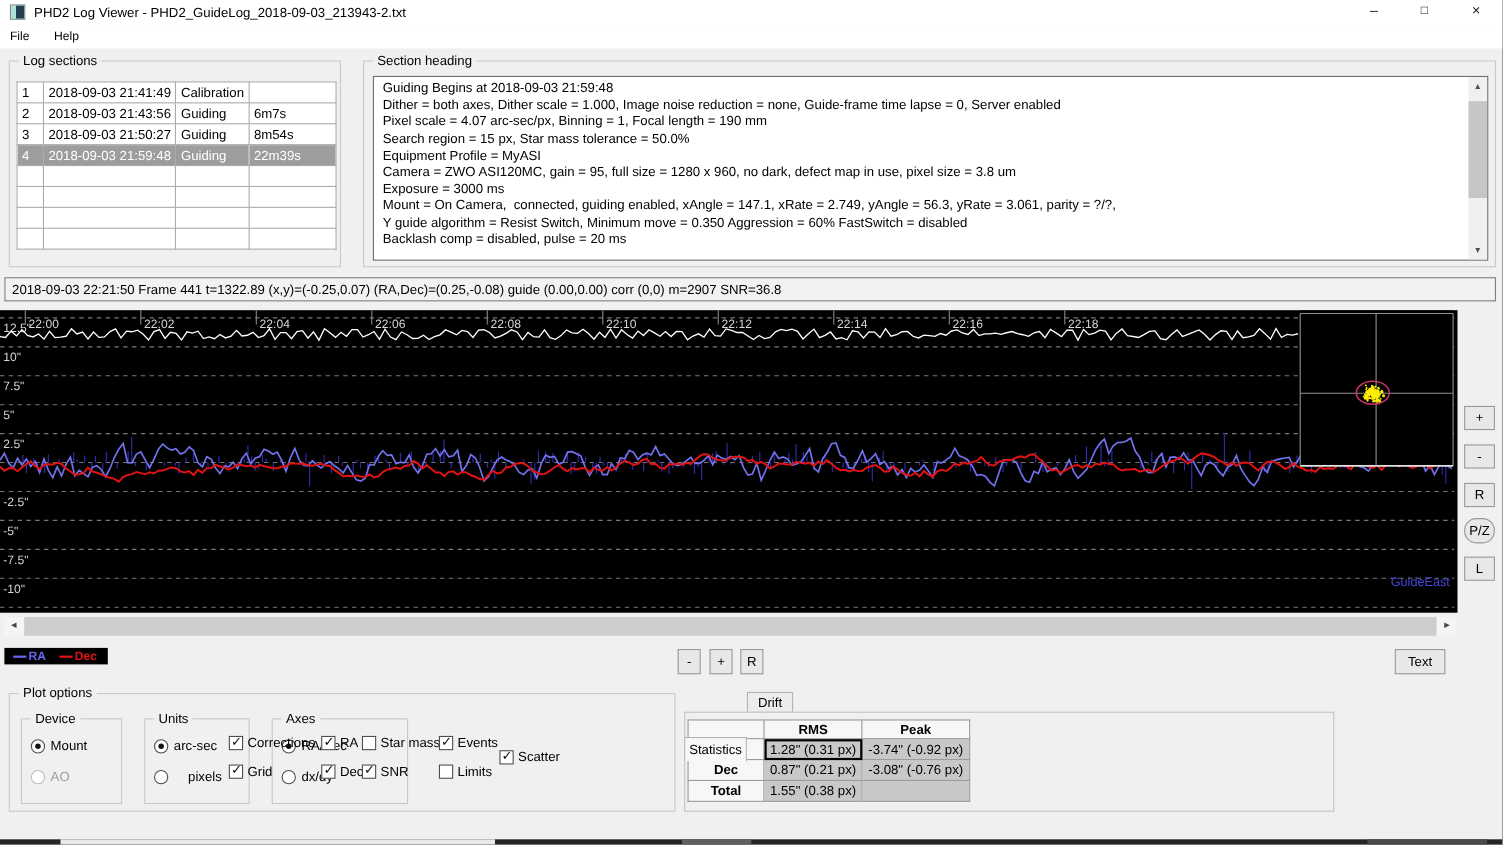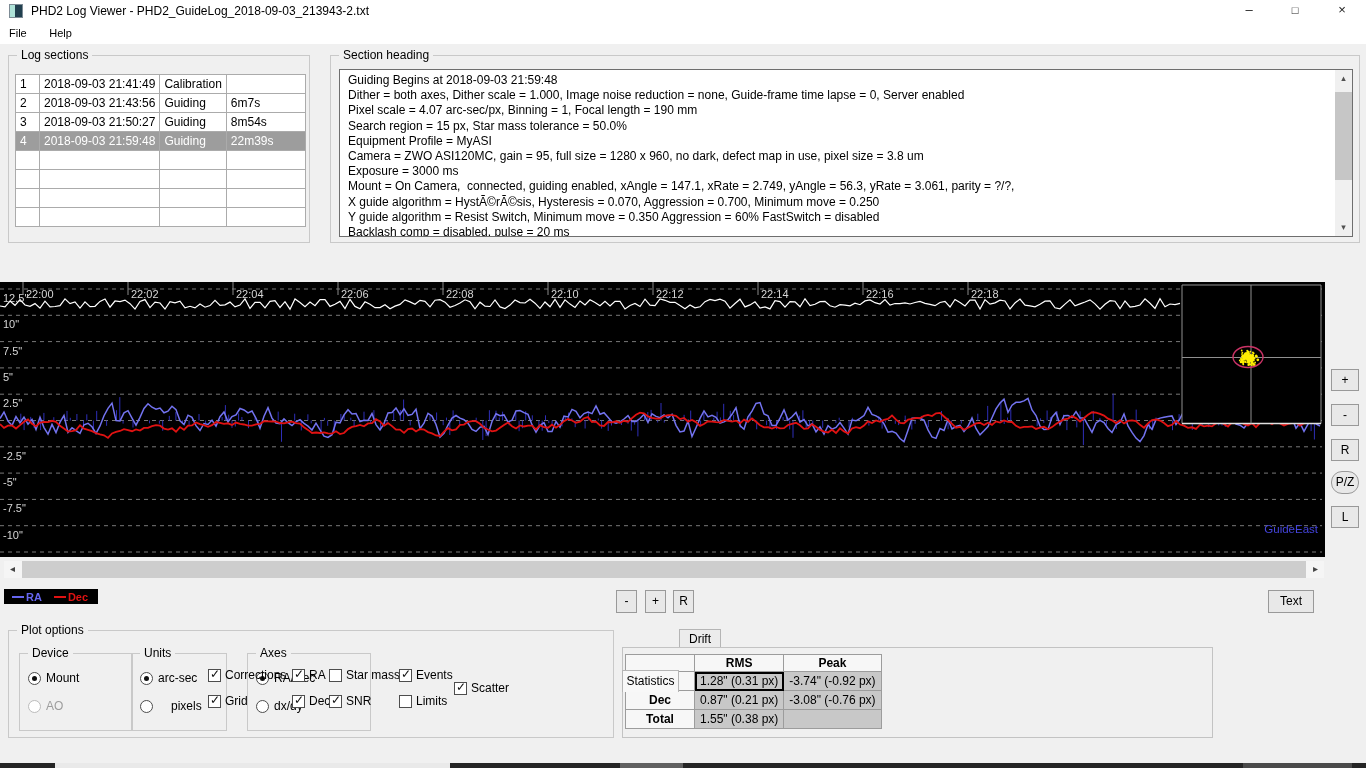--- a/index.html
+++ b/index.html
@@ -173,32 +173,34 @@
     <div class="shbox">
       <div class="sh-lines">
         <div class="sh-line">Guiding Begins at 2018-09-03 21:59:48</div>
         <div class="sh-line">Dither = both axes, Dither scale = 1.000, Image noise reduction = none, Guide-frame time lapse = 0, Server enabled</div>
         <div class="sh-line">Pixel scale = 4.07 arc-sec/px, Binning = 1, Focal length = 190 mm</div>
         <div class="sh-line">Search region = 15 px, Star mass tolerance = 50.0%</div>
         <div class="sh-line">Equipment Profile = MyASI</div>
         <div class="sh-line">Camera = ZWO ASI120MC, gain = 95, full size = 1280 x 960, no dark, defect map in use, pixel size = 3.8 um</div>
         <div class="sh-line">Exposure = 3000 ms</div>
         <div class="sh-line">Mount = On Camera,  connected, guiding enabled, xAngle = 147.1, xRate = 2.749, yAngle = 56.3, yRate = 3.061, parity = ?/?,</div>
-        <div class="sh-line">X guide algorithm = HystÃ©rÃ©sis, Hysteresis = 0.070, Aggression = 0.700, Minimum move = 0.250</div>
         <div class="sh-line">Y guide algorithm = Resist Switch, Minimum move = 0.350 Aggression = 60% FastSwitch = disabled</div>
         <div class="sh-line">Backlash comp = disabled, pulse = 20 ms</div>
       </div>
       <div class="vscroll">
         <div class="arrow up">▴</div>
         <div class="vthumb"></div>
         <div class="arrow down">▾</div>
       </div>
     </div>
   </div>
 
+  <div class="statusbar">
+    <span>2018-09-03 22:21:50 Frame 441 t=1322.89 (x,y)=(-0.25,0.07) (RA,Dec)=(0.25,-0.08) guide (0.00,0.00) corr (0,0) m=2907 SNR=36.8</span>
+  </div>
 
   <div class="plotwrap">
     <svg id="plot-svg" width="1325" height="275" viewBox="0 0 1325 275">
         <line x1="0" y1="7" x2="1322" y2="7" stroke="#787878" stroke-width="1" stroke-dasharray="4 4"></line>
         <text x="3" y="20" fill="#d6d6d6" font-size="11">12.5"</text>
         <line x1="0" y1="33.30000000000001" x2="1322" y2="33.30000000000001" stroke="#787878" stroke-width="1" stroke-dasharray="4 4"></line>
         <text x="3" y="46.30000000000001" fill="#d6d6d6" font-size="11">10"</text>
         <line x1="0" y1="59.60000000000001" x2="1322" y2="59.60000000000001" stroke="#787878" stroke-width="1" stroke-dasharray="4 4"></line>
         <text x="3" y="72.60000000000001" fill="#d6d6d6" font-size="11">7.5"</text>
         <line x1="0" y1="85.9" x2="1322" y2="85.9" stroke="#787878" stroke-width="1" stroke-dasharray="4 4"></line>
@@ -612,21 +614,21 @@
   </div>
 
   <div class="navbtn" style="left:616px;">-</div>
   <div class="navbtn" style="left:645px;">+</div>
   <div class="navbtn" style="left:673px;">R</div>
   <div class="textbtn">Text</div>
 
   <div class="groupbox" style="left:8px;top:630px;width:606px;height:108px;">
     <span class="gb-label">Plot options</span>
 
-    <div class="subbox" style="left:10px;top:22px;width:114px;height:78px;">
+    <div class="subbox" style="left:10px;top:22px;width:92px;height:78px;">
       <span class="gb-label">Device</span>
       <label class="radio-row" style="top:16px;">
         <span class="radio selected"></span>
         <span class="radio-label">Mount</span>
       </label>
       <label class="radio-row disabled" style="top:44px;">
         <span class="radio"></span>
         <span class="radio-label">AO</span>
       </label>
     </div>

